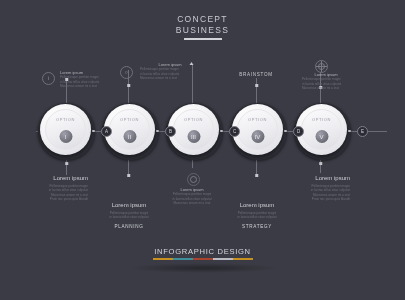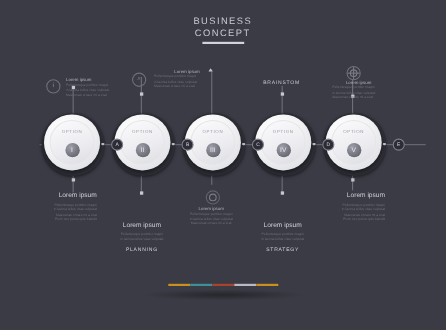--- a/index.html
+++ b/index.html
@@ -134,22 +134,22 @@
     width:150px;height:10px;margin:3px auto 0 auto;
     background:radial-gradient(ellipse at center,rgba(0,0,0,.35) 0%,rgba(0,0,0,0) 70%);
   }
 </style>
 </head>
 <body>
 
 <div class="stage">
 
   <div class="title-block">
+    <div class="title-line">CONCEPT</div>
     <div class="title-line">BUSINESS</div>
-    <div class="title-line">CONCEPT</div>
     <div class="title-underline"></div>
   </div>
 
   <div class="spine"></div>
 
   <div class="vline" style="left:66px;top:80px;height:26px;"></div>
   <div class="vdot" style="left:66px;top:78px;"></div>
 
   <div class="vline" style="left:66px;top:155px;height:20px;"></div>
   <div class="vdot" style="left:66px;top:162px;"></div>
@@ -298,20 +298,21 @@
 
   <div class="tb ta-r" style="left:292px;top:174px;width:58px;">
     <div class="tb-h">Lorem ipsum</div>
     <div class="tb-p">Pellentesque porttitor magni</div>
     <div class="tb-p">in lacinia tellus vitae vulputat</div>
     <div class="tb-p">Maecenas ornare mi a erat</div>
     <div class="tb-p">Proin nec purus quis blandit</div>
   </div>
 
   <div class="footer">
+    <div class="footer-text">INFOGRAPHIC DESIGN</div>
     <div class="footer-bar">
       <span style="background:#c8911f"></span>
       <span style="background:#3f8f9b"></span>
       <span style="background:#a8442c"></span>
       <span style="background:#b9bac2"></span>
       <span style="background:#c8911f"></span>
     </div>
     <div class="footer-shadow"></div>
   </div>
 

